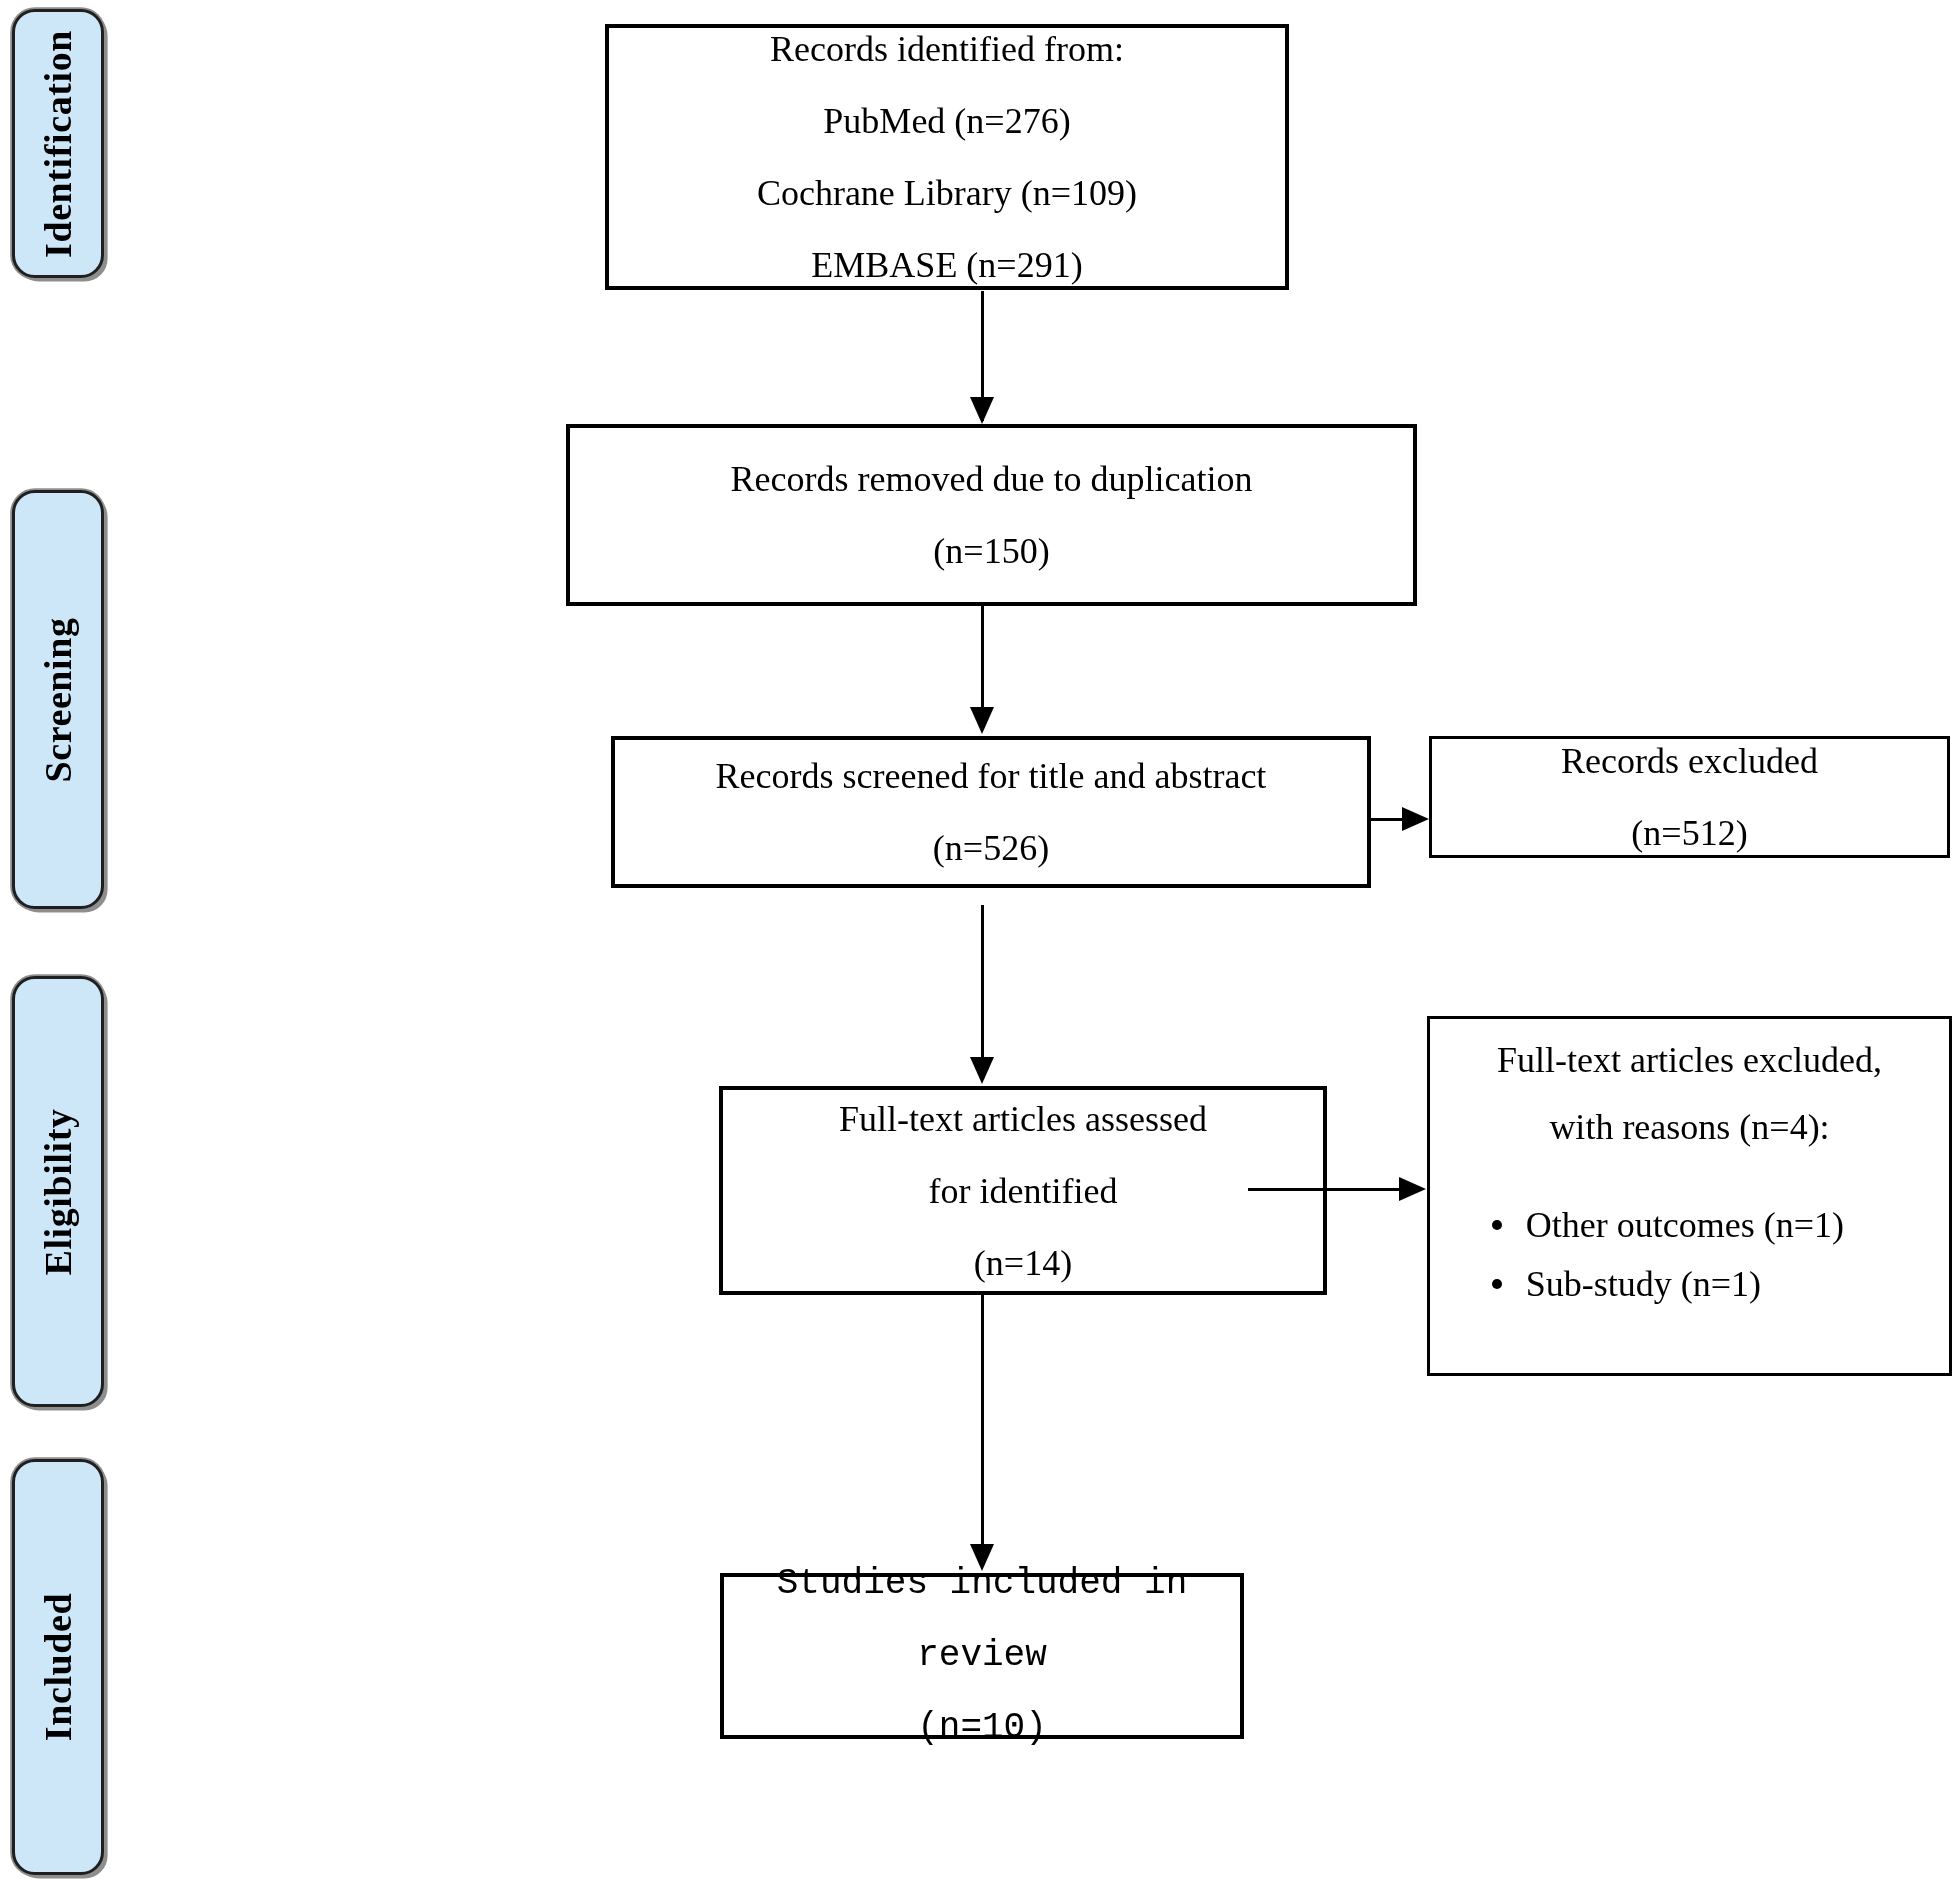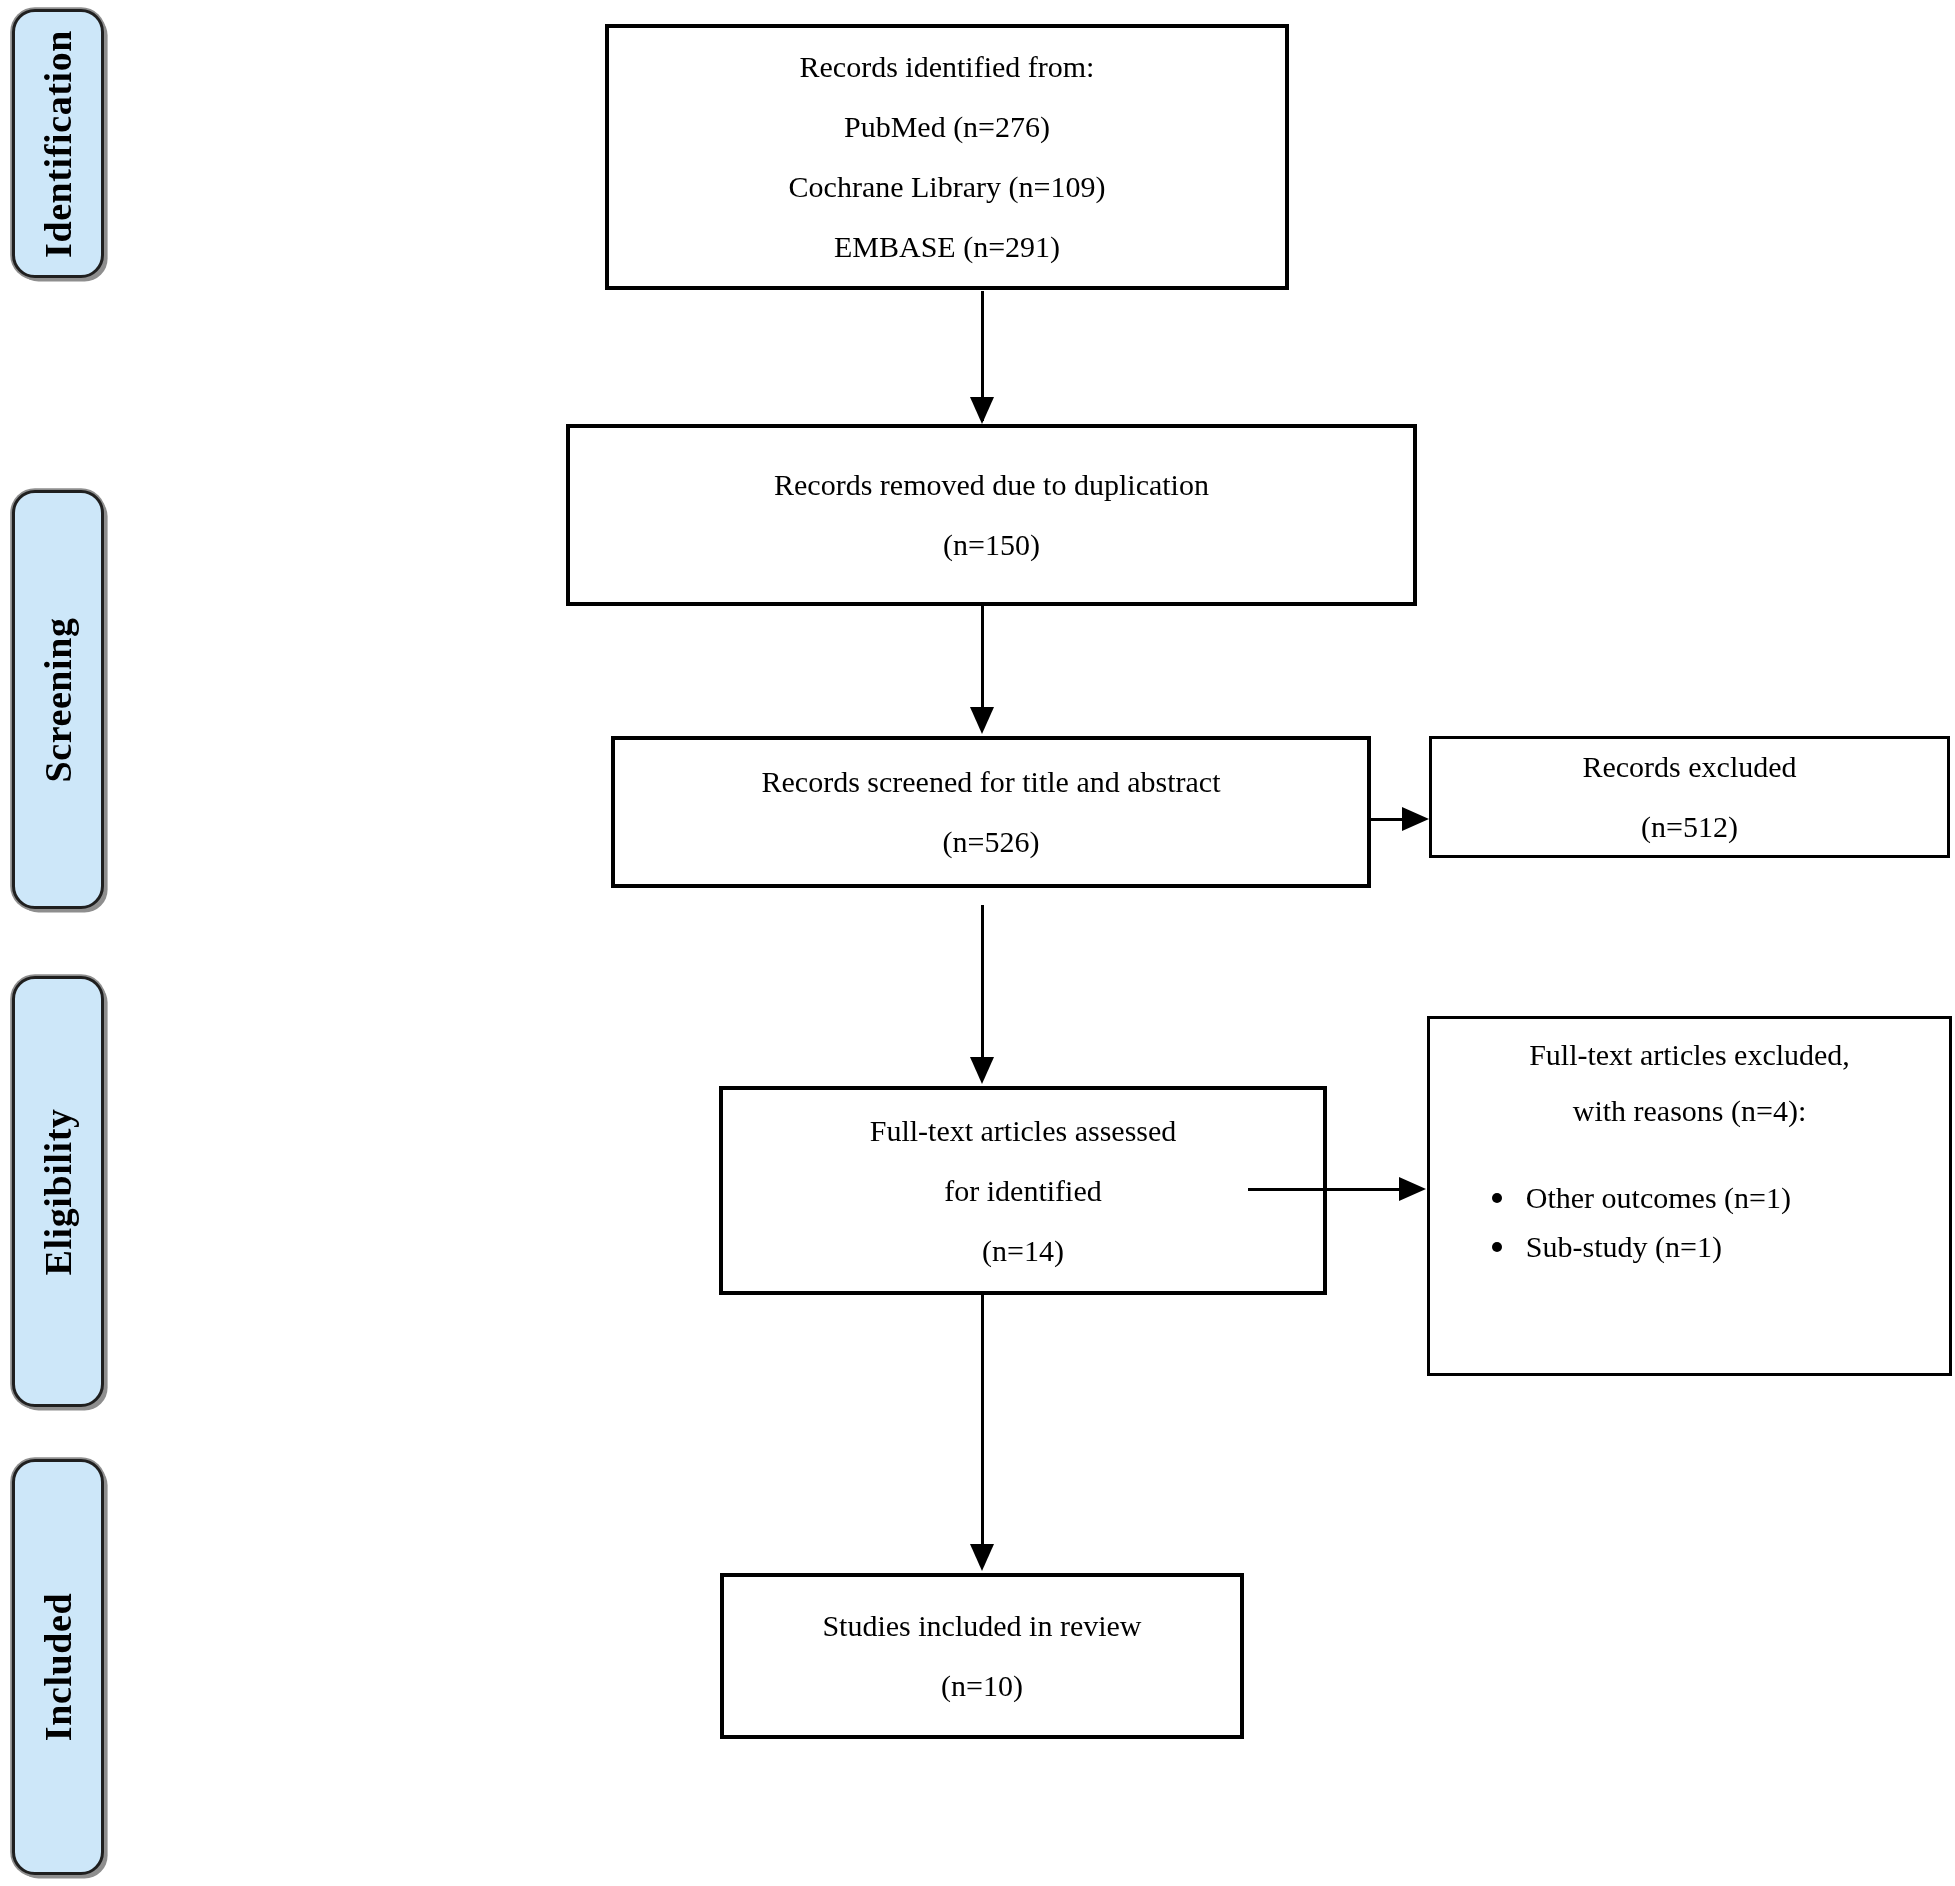--- a/index.html
+++ b/index.html
@@ -33,21 +33,21 @@
     transform:translate(-50%,-50%) rotate(-90deg);
     white-space:nowrap;
     font-weight:bold;font-size:38px;letter-spacing:0.6px;
   }
 
   
   .fbox{
     position:absolute;background:#ffffff;
     border:4.2px solid var(--box-border);
     display:flex;flex-direction:column;justify-content:center;
-    text-align:center;font-size:30px;line-height:2.0;
+    text-align:center;font-size:36px;line-height:2.0;
   }
   .fbox.thin{border-width:3.6px;}
 
   
   .reasons{justify-content:flex-start;padding:8px 30px 18px 30px;}
   .reasons .heading{line-height:1.85;}
   .reasons ul{list-style:none;margin-top:36px;text-align:left;padding-left:31.5px;}
   .reasons li{display:flex;align-items:flex-end;line-height:1.62;}
   .bullet-dot{
     width:10.3px;height:10.3px;border-radius:50%;background:#000;
@@ -142,19 +142,19 @@
       <li>
         <span class="bullet-dot"></span>
         <span>Sub-study (n=1)</span>
       </li>
     </ul>
   </div>
 
   <div class="shaft-v" style="left:981px;top:1295px;height:251px;"></div>
   <div class="head-down" style="left:970px;top:1544px;"></div>
 
-  <div class="fbox" style="left:720px;top:1573px;width:524px;height:166px;">
+  <div class="fbox" style="left:720px;top:1573px;width:524px;height:166px;font-family:Liberation Mono, monospace;">
     <div>Studies included in review</div>
     <div>(n=10)</div>
   </div>
 
 </div>
 
 
 </body></html>

